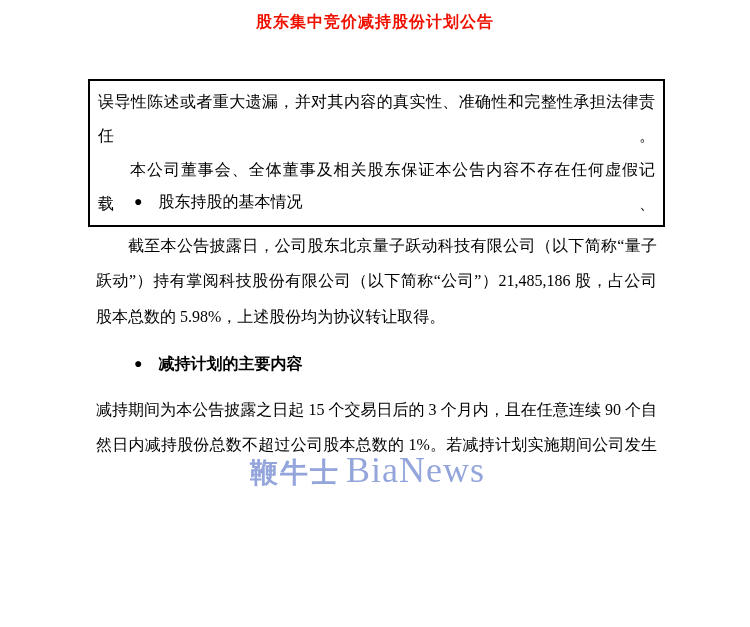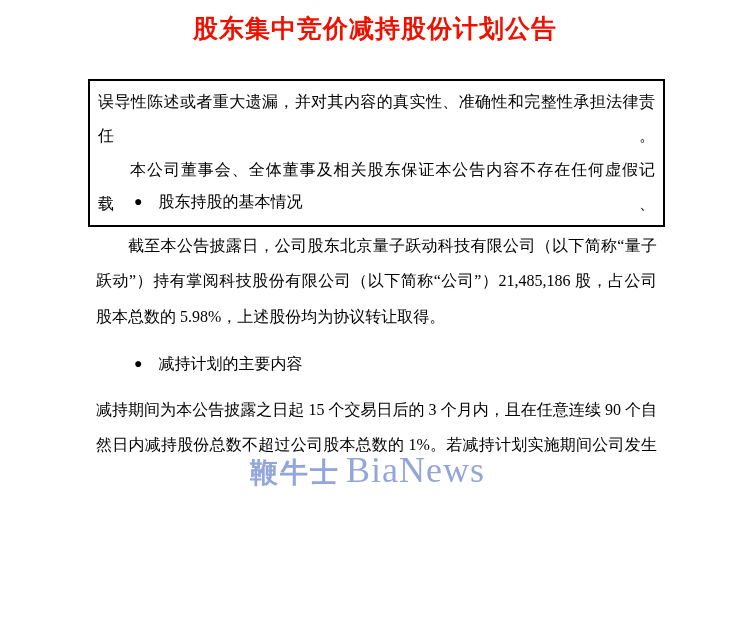--- a/index.html
+++ b/index.html
@@ -13,21 +13,21 @@
     overflow: hidden;
   }
   .title {
     position: absolute;
     top: 12px;
     left: 0;
     width: 100%;
     margin: 0;
     text-align: center;
     font-family: "Liberation Sans", "DejaVu Sans", sans-serif;
-    font-size: 25px;
+    font-size: 16px;
     font-weight: bold;
     letter-spacing: 1px;
     color: var(--title-color, #e60000);
   }
   .box {
     position: absolute;
     top: 79px;
     left: 88px;
     width: 577px;
     box-sizing: border-box;
@@ -55,21 +55,21 @@
     margin-top: 4px;
     padding-left: 38px;
   }
   .bullet-line .marker {
     display: inline-block;
     font-size: 14px;
     margin-right: 16px;
     vertical-align: 1px;
   }
   .para.p1 { margin-top: 8px; }
-  .bullet-line.b2 { margin-top: 12px; }
+  .bullet-line.b2 { margin-top: 12px; font-weight: bold; }
   .para.p2 { margin-top: 10px; }
   .watermark {
     position: absolute;
     left: 250px;
     top: 450px;
     white-space: nowrap;
     line-height: 40px;
     color: var(--wm-color, #8b9ed8);
     opacity: 0.92;
     pointer-events: none;

